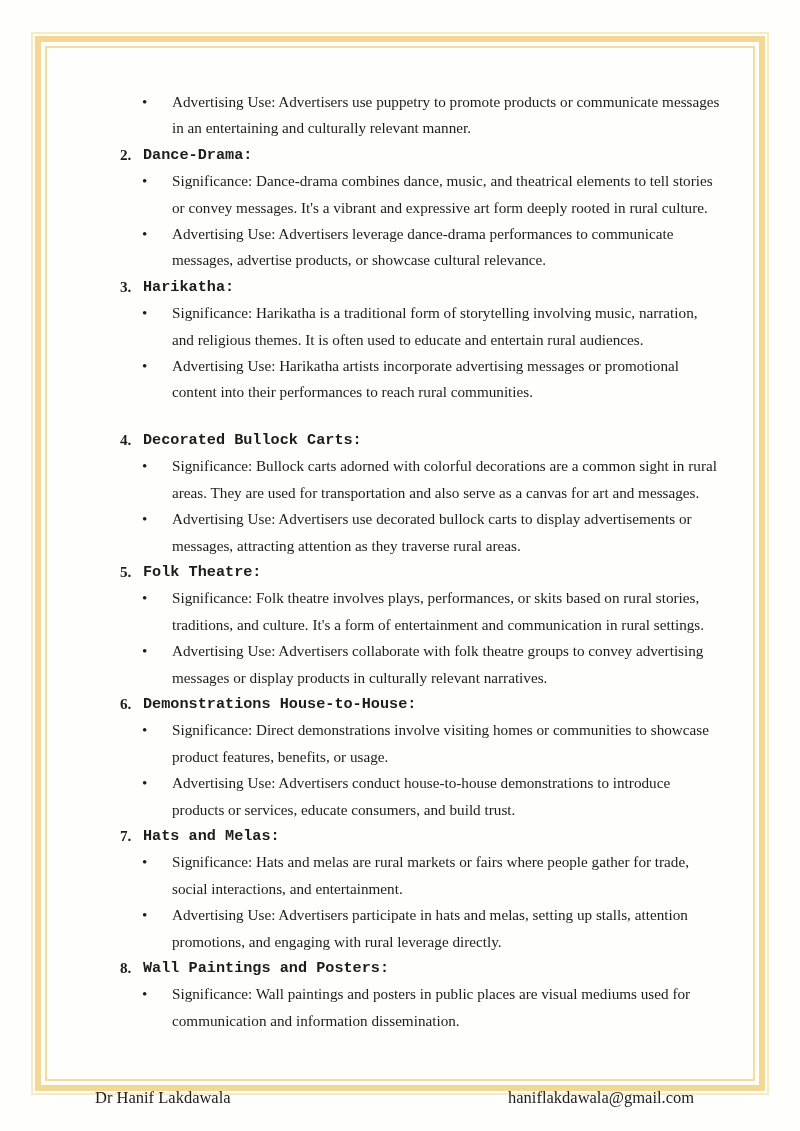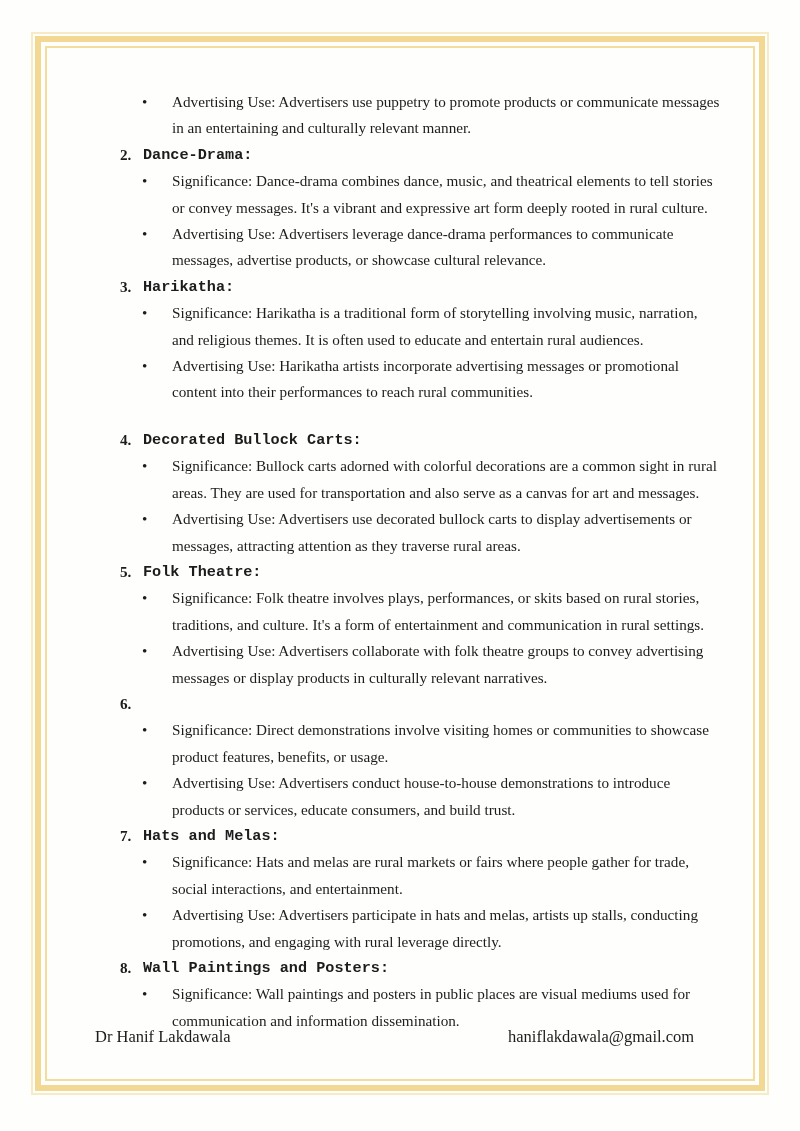--- a/index.html
+++ b/index.html
@@ -32,21 +32,21 @@
   .bullet .dot {
     flex: 0 0 28px; width: 28px;
     padding-left: 23px; box-sizing: content-box;
     font-size: 12px; line-height: 26.4px;
   }
   .bullet .dot { flex-basis: 30px; padding-left: 22px; }
   .bullet .blines { }
 
   .mt-space { margin-top: 21px; }
 
-  .footer { position: absolute; top: 1027px; left: 0; width: 800px; height: 26px; }
+  .footer { position: absolute; top: 1088px; left: 0; width: 800px; height: 26px; }
   .footer .f-left  { position: absolute; left: 95px;  font-size: 16.5px; }
   .footer .f-right { position: absolute; left: 508px; font-size: 16.5px; }
 </style>
 </head>
 <body>
 
 <div class="pb pb-outer"></div>
 <div class="pb pb-thick"></div>
 <div class="pb pb-inner"></div>
 
@@ -125,20 +125,21 @@
     </div>
     <div class="bullet">
       <span class="dot" style="font-size: 15.2px;">•</span>
       <div class="blines">
         <div class="line">Advertising Use: Advertisers collaborate with folk theatre groups to convey advertising</div>
         <div class="line">messages or display products in culturally relevant narratives.</div>
       </div>
     </div>
     <div class="num-row">
       <span class="num">6.</span>
+      <span class="title">Demonstrations House-to-House:</span>
     </div>
     <div class="bullet">
       <span class="dot" style="font-size: 15.2px;">•</span>
       <div class="blines">
         <div class="line">Significance: Direct demonstrations involve visiting homes or communities to showcase</div>
         <div class="line">product features, benefits, or usage.</div>
       </div>
     </div>
     <div class="bullet">
       <span class="dot" style="font-size: 15.2px;">•</span>
@@ -154,21 +155,21 @@
     <div class="bullet">
       <span class="dot" style="font-size: 15.2px;">•</span>
       <div class="blines">
         <div class="line">Significance: Hats and melas are rural markets or fairs where people gather for trade,</div>
         <div class="line">social interactions, and entertainment.</div>
       </div>
     </div>
     <div class="bullet">
       <span class="dot" style="font-size: 15.2px;">•</span>
       <div class="blines">
-        <div class="line">Advertising Use: Advertisers participate in hats and melas, artists up stalls, conducting</div>
+        <div class="line">Advertising Use: Advertisers participate in hats and melas, setting up stalls, attention</div>
         <div class="line">promotions, and engaging with rural leverage directly.</div>
       </div>
     </div>
     <div class="num-row">
       <span class="num">8.</span>
       <span class="title">Wall Paintings and Posters:</span>
     </div>
     <div class="bullet">
       <span class="dot" style="font-size: 15.2px;">•</span>
       <div class="blines">

